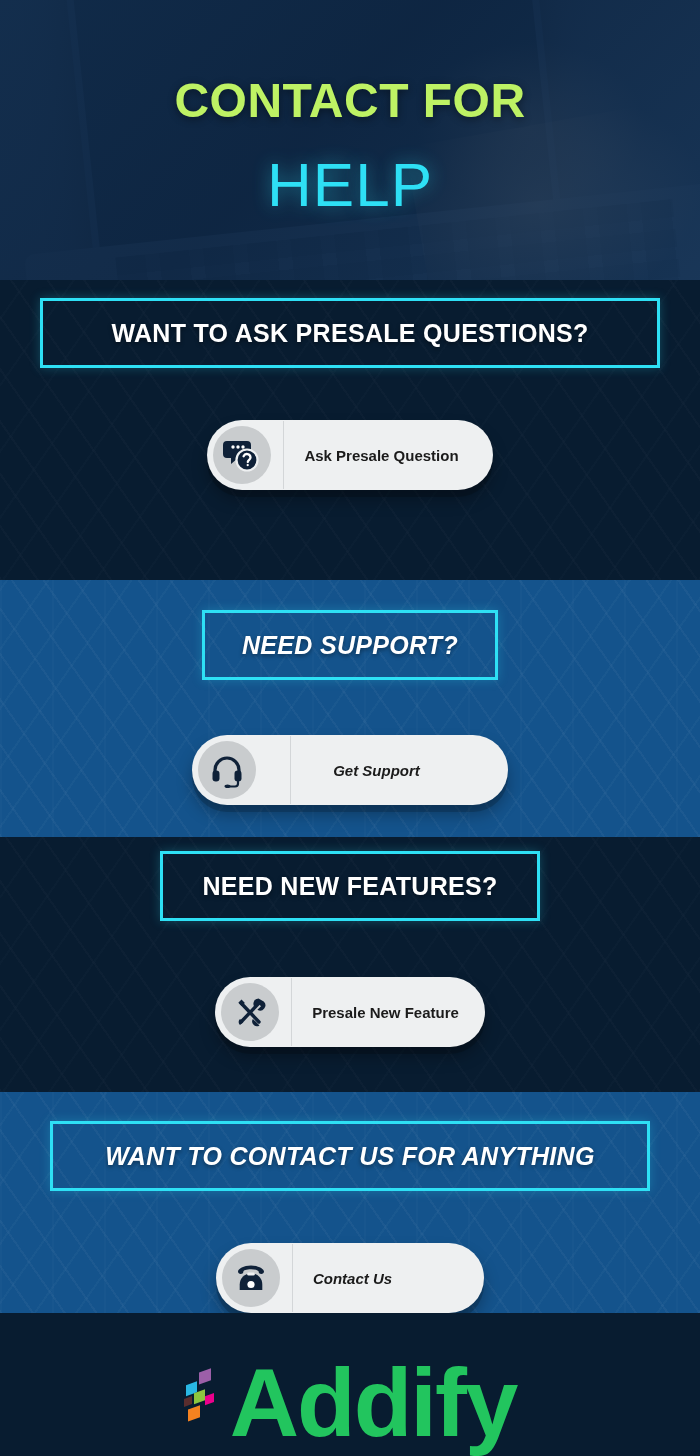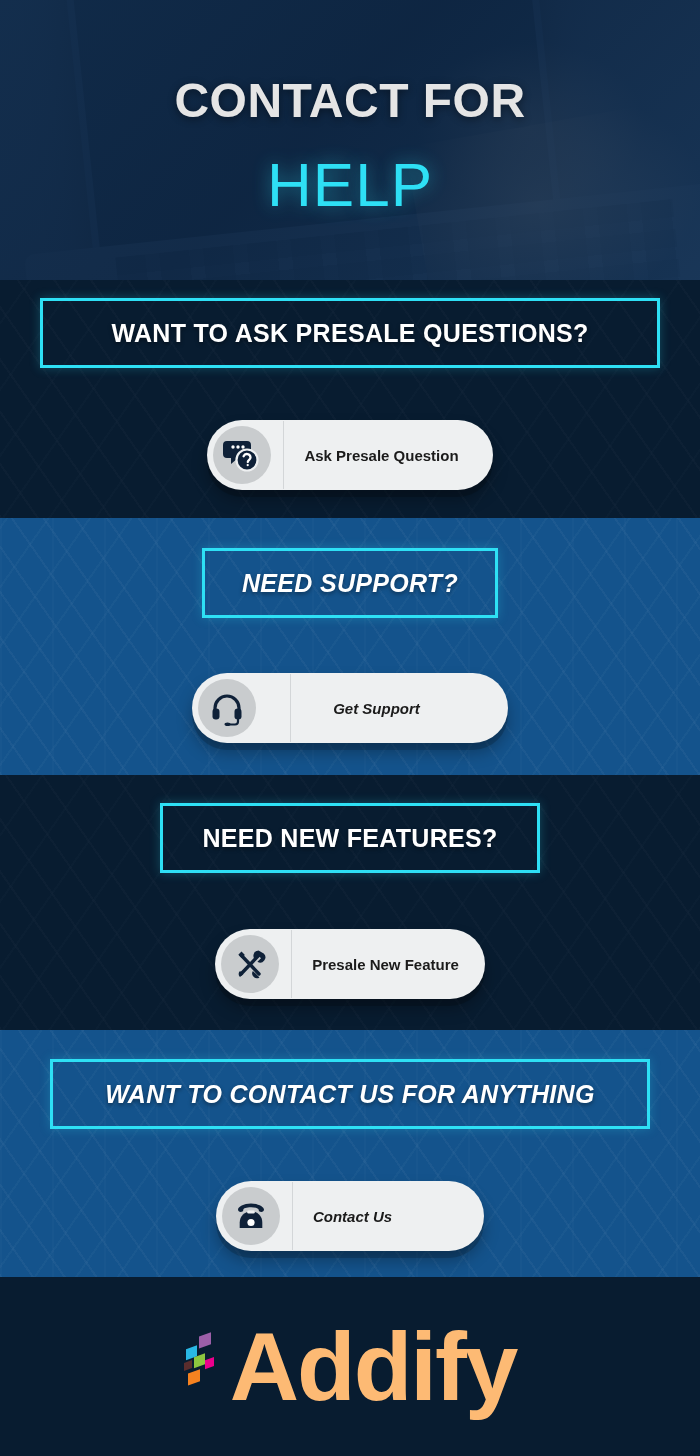--- a/index.html
+++ b/index.html
@@ -78,21 +78,21 @@
     position: absolute; inset: 0;
     background: linear-gradient(135deg, rgba(16,42,72,0.88) 0%, rgba(13,36,64,0.86) 45%, rgba(20,48,80,0.84) 100%);
   }
   .hero-text {
     position: absolute; inset: 0;
     display: flex; flex-direction: column;
     align-items: center; justify-content: center;
     padding-top: 18px;
   }
   .hero-line1 {
-    color: #e5e5e5;
+    color: #bef264;
     font-size: 48px;
     font-weight: 700;
     letter-spacing: 0.5px;
     text-shadow: 0 2px 8px rgba(0,0,0,0.45);
     line-height: 1;
   }
   .hero-line2 {
     color: #2ee0f5;
     font-size: 62px;
     font-weight: 400;
@@ -213,21 +213,21 @@
     align-items: center;
     justify-content: center;
   }
   .logo {
     display: flex;
     align-items: center;
     gap: 0px;
   }
   .logo-mark { width: 44px; height: 64px; margin-right: 2px; margin-top: -10px;}
   .logo-word {
-    color: #fdba74;
+    color: #22c55e;
     font-size: 96px;
     font-weight: 700;
     line-height: 1;
     letter-spacing: -2px;
   }
 </style>
 </head>
 <body>
 
 <div class="page">
@@ -240,21 +240,21 @@
       <div class="hero-hand"></div>
       <div class="hero-hand2"></div>
     </div>
     <div class="hero-overlay"></div>
     <div class="hero-text">
       <div class="hero-line1">CONTACT FOR</div>
       <div class="hero-line2">HELP</div>
     </div>
   </div>
 
-  <div class="section dark" style="height:238px;padding-top:18px;text-align:center;">
+  <div class="section dark" style="height:300px;padding-top:18px;text-align:center;">
     <div class="banner" style="width:620px;margin-top:0;">
       <span class="banner-text">WANT TO ASK PRESALE QUESTIONS?</span>
     </div>
     <div class="pill" style="margin-top:52px;">
       <span class="pill-iconwrap">
         <svg width="40" height="40" viewBox="0 0 40 40">
           <path d="M5 6 h20 a4 4 0 0 1 4 4 v9 a4 4 0 0 1 -4 4 h-9 l-7 6 v-6 h-4 a4 4 0 0 1 -4 -4 v-9 a4 4 0 0 1 4 -4 z" fill="#0f2138"></path>
           <circle cx="11" cy="12" r="1.7" fill="#ffffff"></circle>
           <circle cx="16" cy="12" r="1.7" fill="#ffffff"></circle>
           <circle cx="21" cy="12" r="1.7" fill="#ffffff"></circle>
@@ -279,21 +279,21 @@
           <rect x="25.5" y="18.5" width="7" height="11" rx="3.2" fill="#0f2138"></rect>
           <path d="M29 29.5 v2 a3 3 0 0 1 -3 3 h-6" stroke="#0f2138" stroke-width="2.2" fill="none" stroke-linecap="round"></path>
           <ellipse cx="18.5" cy="34.2" rx="3" ry="1.8" fill="#0f2138"></ellipse>
         </svg>
       </span>
       <span class="pill-divider"></span>
       <span class="pill-label">Get Support</span>
     </div>
   </div>
 
-  <div class="section dark" style="height:255px;padding-top:28px;">
+  <div class="section dark" style="height:255px;padding-top:14px;">
     <div class="banner" style="width:380px;">
       <span class="banner-text">NEED NEW FEATURES?</span>
     </div>
     <div class="pill" style="margin-top:56px;padding-right:26px;">
       <span class="pill-iconwrap">
         <svg width="36" height="36" viewBox="0 0 36 36">
           <g stroke="#0f2138" stroke-width="3.4" stroke-linecap="round" fill="none">
             <line x1="9" y1="9" x2="27" y2="28"></line>
             <line x1="27" y1="9" x2="9" y2="28"></line>
           </g>
@@ -301,21 +301,21 @@
           <path d="M26.5 4.5 a5.2 5.2 0 0 0 -3.3 9.1 l3.6 -3.6 l2.2 2.2 l-3.6 3.6 a5.2 5.2 0 0 0 6.3 -8.2 z" fill="#0f2138"></path>
           <path d="M27.5 31.5 a4.8 4.8 0 0 1 -6.6 -6.6 l3.2 3.2 z" fill="#0f2138"></path>
           <path d="M8 31 a4 4 0 0 1 0 -6 l3.4 3 z" fill="#0f2138"></path>
         </svg>
       </span>
       <span class="pill-divider"></span>
       <span class="pill-label">Presale New Feature</span>
     </div>
   </div>
 
-  <div class="section blue" style="height:247px;padding-top:29px;">
+  <div class="section blue" style="height:221px;padding-top:29px;">
     <div class="banner" style="width:600px;">
       <span class="banner-text">WANT TO CONTACT US FOR ANYTHING</span>
     </div>
     <div class="pill" style="margin-top:52px;padding-right:92px;">
       <span class="pill-iconwrap">
         <svg width="36" height="36" viewBox="0 0 36 36">
           <path d="M18 5.5 c-7.2 0 -13 3.2 -13 6.1 c0 1.4 1.2 2.3 2.7 2.3 c1.5 0 2.6 -.8 2.6 -2 c0 -1.6 3.1 -2.6 7.7 -2.6 c4.6 0 7.7 1 7.7 2.6 c0 1.2 1.1 2 2.6 2 c1.5 0 2.7 -.9 2.7 -2.3 c0 -2.9 -5.8 -6.1 -13 -6.1 z" fill="#0f2138"></path>
           <path d="M18 13.2 c-6.2 0 -11.3 5 -11.3 11.2 v5.6 h22.6 v-5.6 c0 -6.2 -5.1 -11.2 -11.3 -11.2 z" fill="#0f2138"></path>
           <circle cx="18" cy="24.5" r="3.6" fill="#ffffff"></circle>
           <rect x="14.2" y="12.4" width="7.6" height="3.2" rx="1.4" fill="#eef0f1"></rect>

